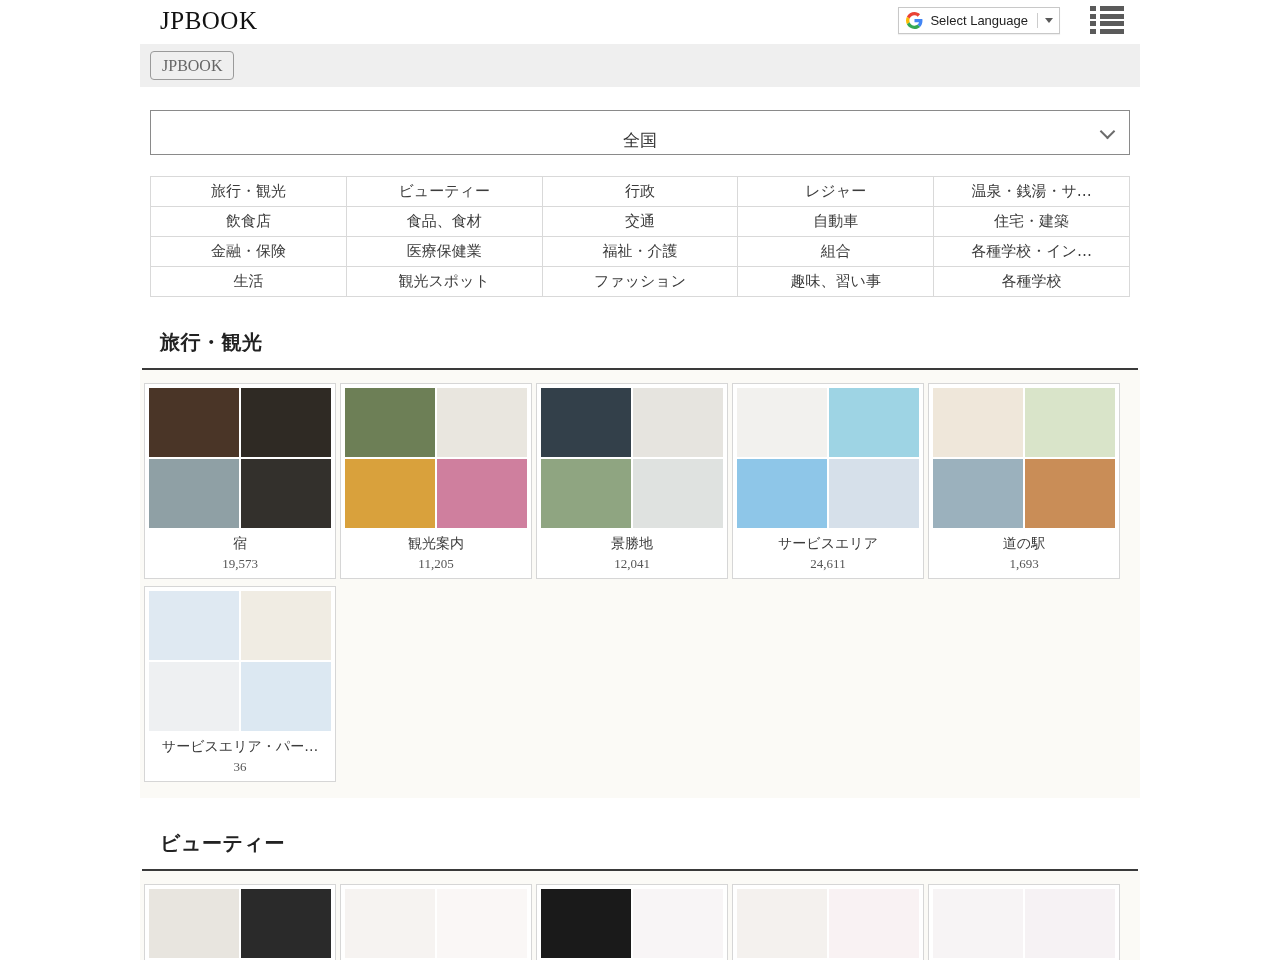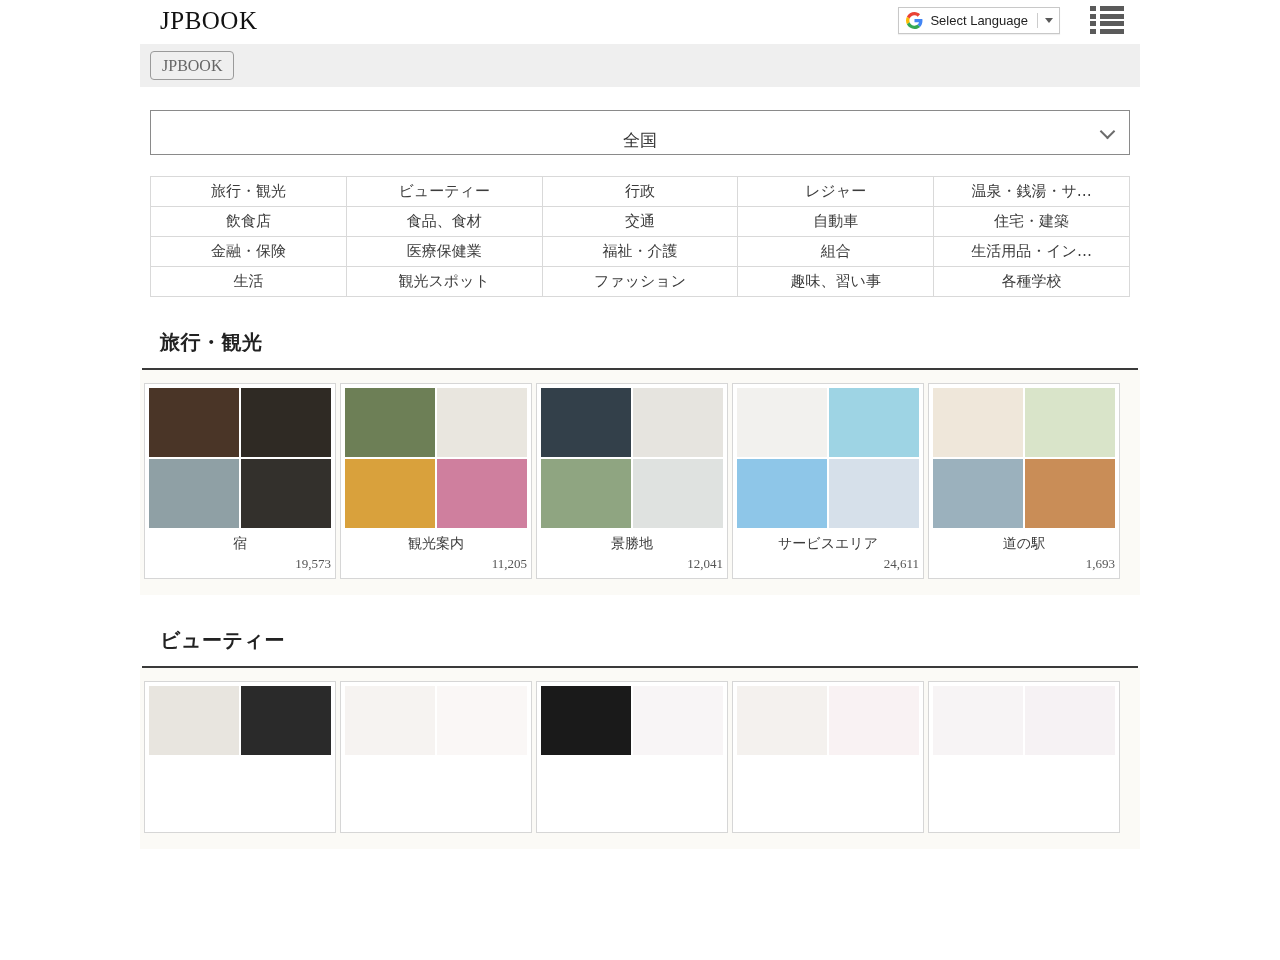--- a/index.html
+++ b/index.html
@@ -248,21 +248,21 @@
     font-size: 14px;
     color: #3c3c3c;
     font-family: "DejaVu Sans", "Liberation Sans", sans-serif;
     white-space: nowrap;
     overflow: hidden;
     text-overflow: ellipsis;
     padding: 0 2px;
   }
   .card-count {
     margin-top: 3px;
-    text-align: right;
+    text-align: center;
     font-size: 13px;
     color: #555555;
     font-family: "Liberation Serif", "DejaVu Serif", serif;
   }
 </style>
 </head>
 <body>
 
 <div class="page">
 
@@ -333,21 +333,21 @@
               <td>食品、食材</td>
               <td>交通</td>
               <td>自動車</td>
               <td>住宅・建築</td>
             </tr>
             <tr>
               <td>金融・保険</td>
               <td>医療保健業</td>
               <td>福祉・介護</td>
               <td>組合</td>
-              <td>生活用品・イン…</td>
+              <td>各種学校・イン…</td>
             </tr>
             <tr>
               <td>生活</td>
               <td>観光スポット</td>
               <td>ファッション</td>
               <td>趣味、習い事</td>
               <td>各種学校</td>
             </tr>
           </tbody>
       </table>
@@ -403,20 +403,30 @@
             <div class="card">
               <div class="card-collage">
                 <div class="thumb" style="background: rgb(239, 231, 218);"></div>
                 <div class="thumb" style="background: rgb(217, 228, 201);"></div>
                 <div class="thumb" style="background: rgb(155, 177, 189);"></div>
                 <div class="thumb" style="background: rgb(201, 141, 87);"></div>
               </div>
               <div class="card-label">道の駅</div>
               <div class="card-count">1,693</div>
             </div>
+            <div class="card">
+              <div class="card-collage">
+                <div class="thumb" style="background: rgb(223, 233, 242);"></div>
+                <div class="thumb" style="background: rgb(240, 236, 227);"></div>
+                <div class="thumb" style="background: rgb(238, 240, 242);"></div>
+                <div class="thumb" style="background: rgb(220, 232, 242);"></div>
+              </div>
+              <div class="card-label">サービスエリア・パー…</div>
+              <div class="card-count">36</div>
+            </div>
           </div>
         </div>
         <div class="section">
           <div class="section-head">
             <div class="section-title">ビューティー</div>
           </div>
           <div class="section-rule"></div>
           <div class="cards-area">
             <div class="card">
               <div class="card-collage">

